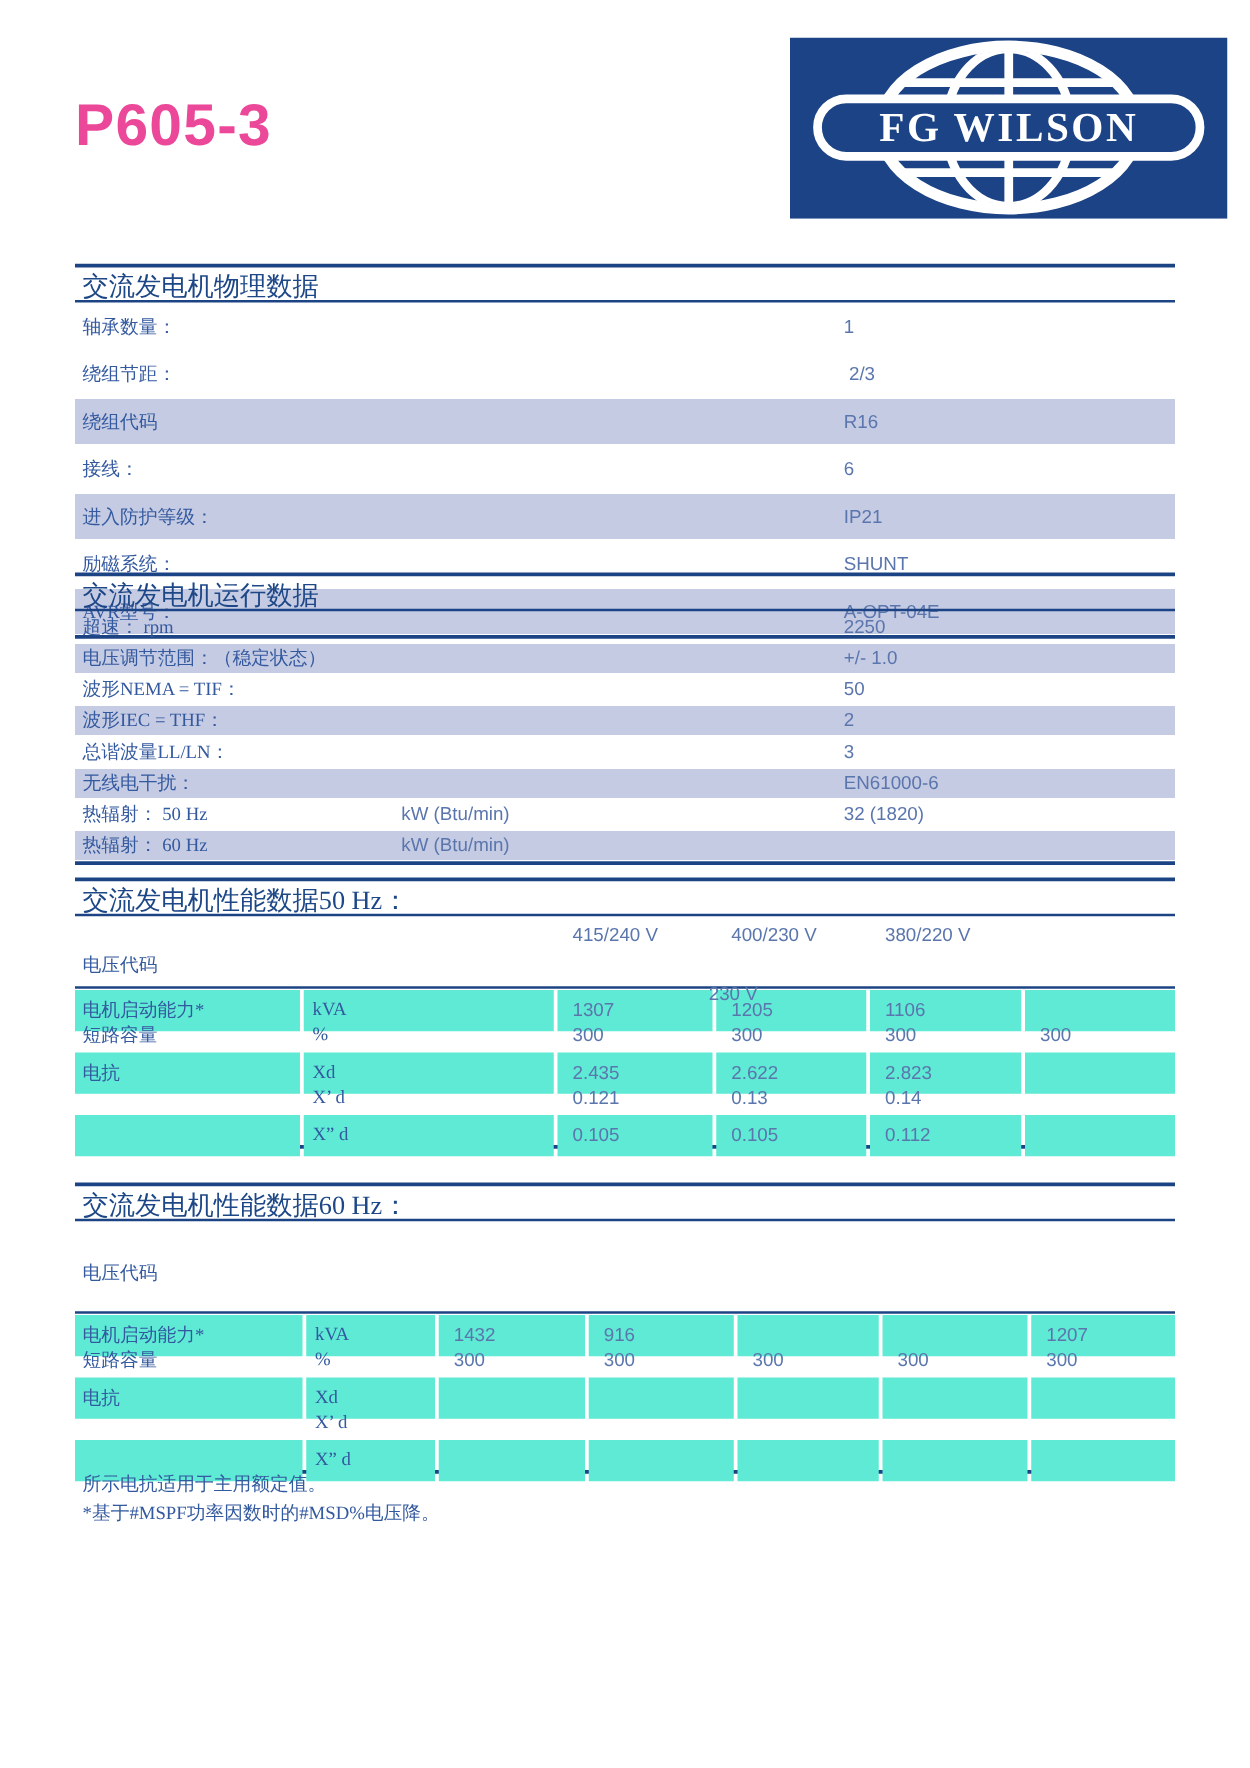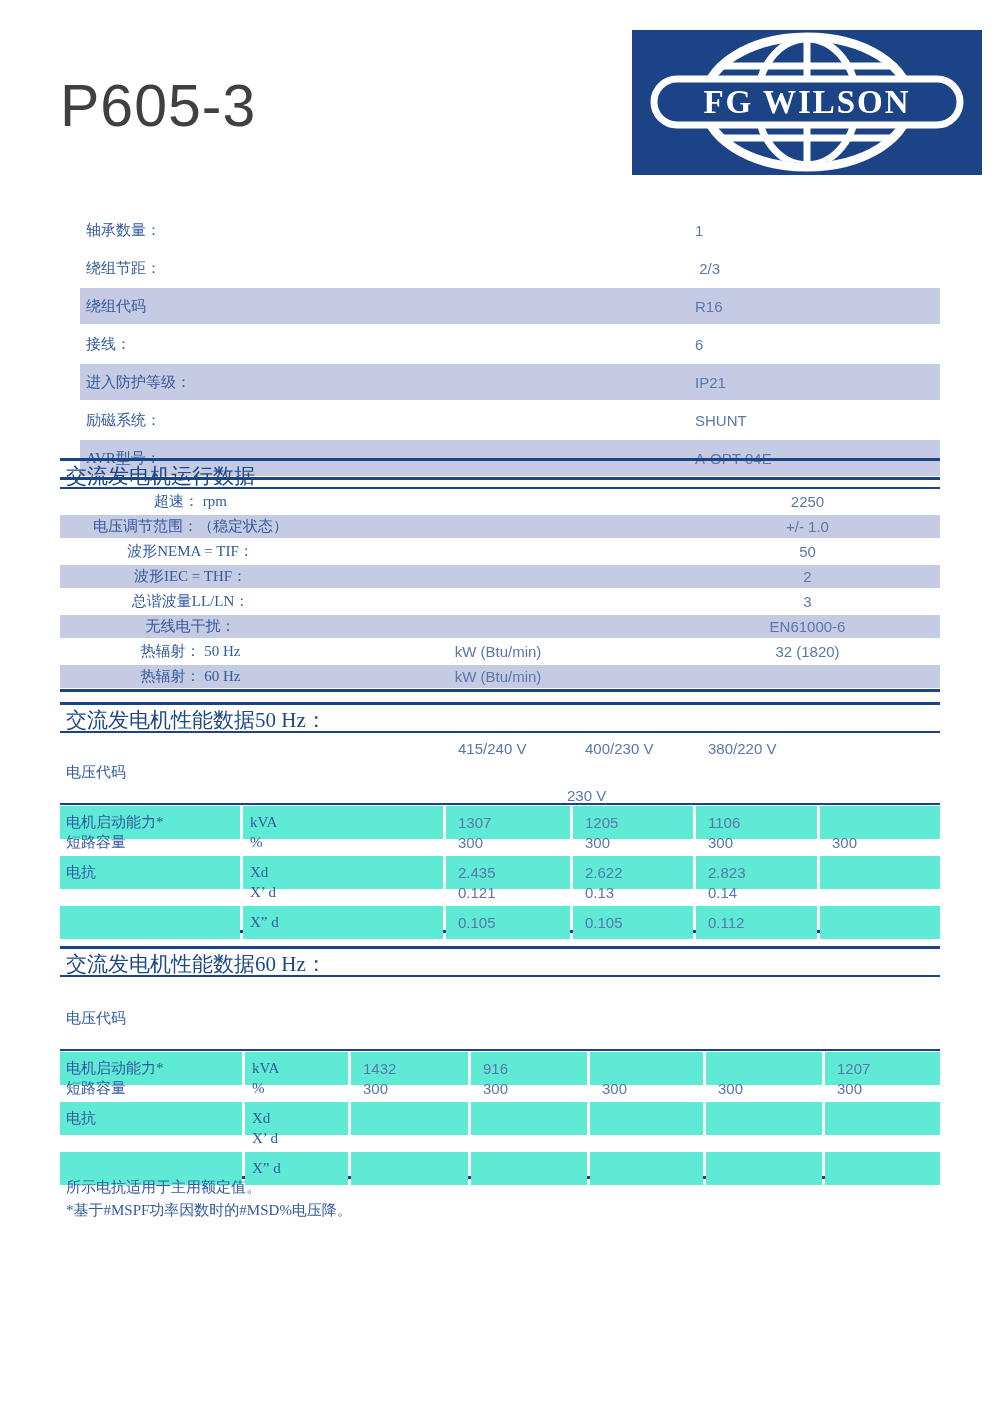--- a/index.html
+++ b/index.html
@@ -3,34 +3,34 @@
 <meta charset="utf-8">
 <style>
   html,body { margin:0; padding:0; background:#ffffff; }
   .page {
     position:relative; width:1000px; height:1414px; background:#ffffff;
     font-family:"Liberation Serif","DejaVu Serif",serif; overflow:hidden;
   }
   .title {
     position:absolute; left:60px; top:72px;
     font-family:"Liberation Sans","DejaVu Sans",sans-serif;
-    font-weight:normal; font-size:59px; color:#404040; letter-spacing:1px;
+    font-weight:bold; font-size:47px; color:#ec4899; letter-spacing:1px;
   }
   .logo { position:absolute; left:593px; top:30px; width:350px; height:145px;padding-left:39px; }
 
   .sec { position:absolute; left:60px; width:880px; }
   .sec-head {
     border-top:3px solid #1c4484; border-bottom:2px solid #1c4484;
     padding:1px 0 2px 6px; font-size:21px; color:#1d4787; height:23px;
     white-space:pre;
   }
 
   .kv-row { display:grid; grid-template-columns:255px 360px 1fr; align-items:center; }
-  .r26 .kv-row { height:38px;margin-left:20px; }
-  .r25 .kv-row { height:25px;text-align:center; }
+  .r26 .kv-row { height:38px; }
+  .r25 .kv-row { height:25px; }
   .kv-rows { border-bottom:3px solid #1c4484; }
   .alt { background:#c5cbe3; background-clip:content-box; padding:1px 0; box-sizing:border-box; }
   .kv-label, .kv-mid { padding-left:6px; font-size:15px; color:#33599f; white-space:pre; }
   .kv-mid, .kv-value, .sans {
     font-family:"Liberation Sans","DejaVu Sans",sans-serif;
     font-size:15px; color:#5b76ad; white-space:pre;
   }
 
   .vhead { position:relative; width:880px; }
   .vh-item { position:absolute; font-family:"Liberation Sans","DejaVu Sans",sans-serif; font-size:15px; color:#5b76ad; }
@@ -70,20 +70,21 @@
         <line x1="70" y1="36" x2="280" y2="36"></line>
         <line x1="70" y1="108" x2="280" y2="108"></line>
       </g>
       <ellipse cx="175" cy="72" rx="103" ry="65" fill="none" stroke="#ffffff" stroke-width="9"></ellipse>
       <rect x="22" y="49" width="306" height="46" rx="23" fill="#1b4385" stroke="#ffffff" stroke-width="7"></rect>
       <text x="175" y="83" text-anchor="middle" fill="#ffffff" font-family="Liberation Serif, DejaVu Serif, serif" font-size="33" font-weight="bold" letter-spacing="2">FG WILSON</text>
     </svg>
   </div>
 
   <section class="sec" style="top:211px">
+    <div class="sec-head">交流发电机物理数据</div>
     <div class="kv-rows r26">
       <div class="kv-row">
           <span class="kv-label">轴承数量：</span>
           <span class="kv-mid"></span>
           <span class="kv-value">1</span>
         </div>
       <div class="kv-row">
           <span class="kv-label">绕组节距：</span>
           <span class="kv-mid"></span>
           <span class="kv-value"> 2/3</span>
@@ -157,21 +158,21 @@
       <div class="kv-row alt">
           <span class="kv-label">热辐射： 60 Hz</span>
           <span class="kv-mid">kW (Btu/min)</span>
           <span class="kv-value"></span>
         </div>
     </div>
   </section>
 
   <section class="sec" style="top:702px">
     <div class="sec-head">交流发电机性能数据50 Hz：</div>
-    <div class="vhead" style="height:70px">
+    <div class="vhead" style="height:56px">
       <span class="vh-item" style="left:398px; top:7px">415/240 V</span>
       <span class="vh-item" style="left:525px; top:7px">400/230 V</span>
       <span class="vh-item" style="left:648px; top:7px">380/220 V</span>
       <span class="vh-label" style="left:6px; top:30px">电压代码</span>
       <span class="vh-item" style="left:507px; top:54px">230 V</span>
     </div>
     <div class="ptable">
       <div class="prow g50 alt">
         <span class="cell c-label">电机启动能力*</span>
         <span class="cell c-unit">kVA</span>

